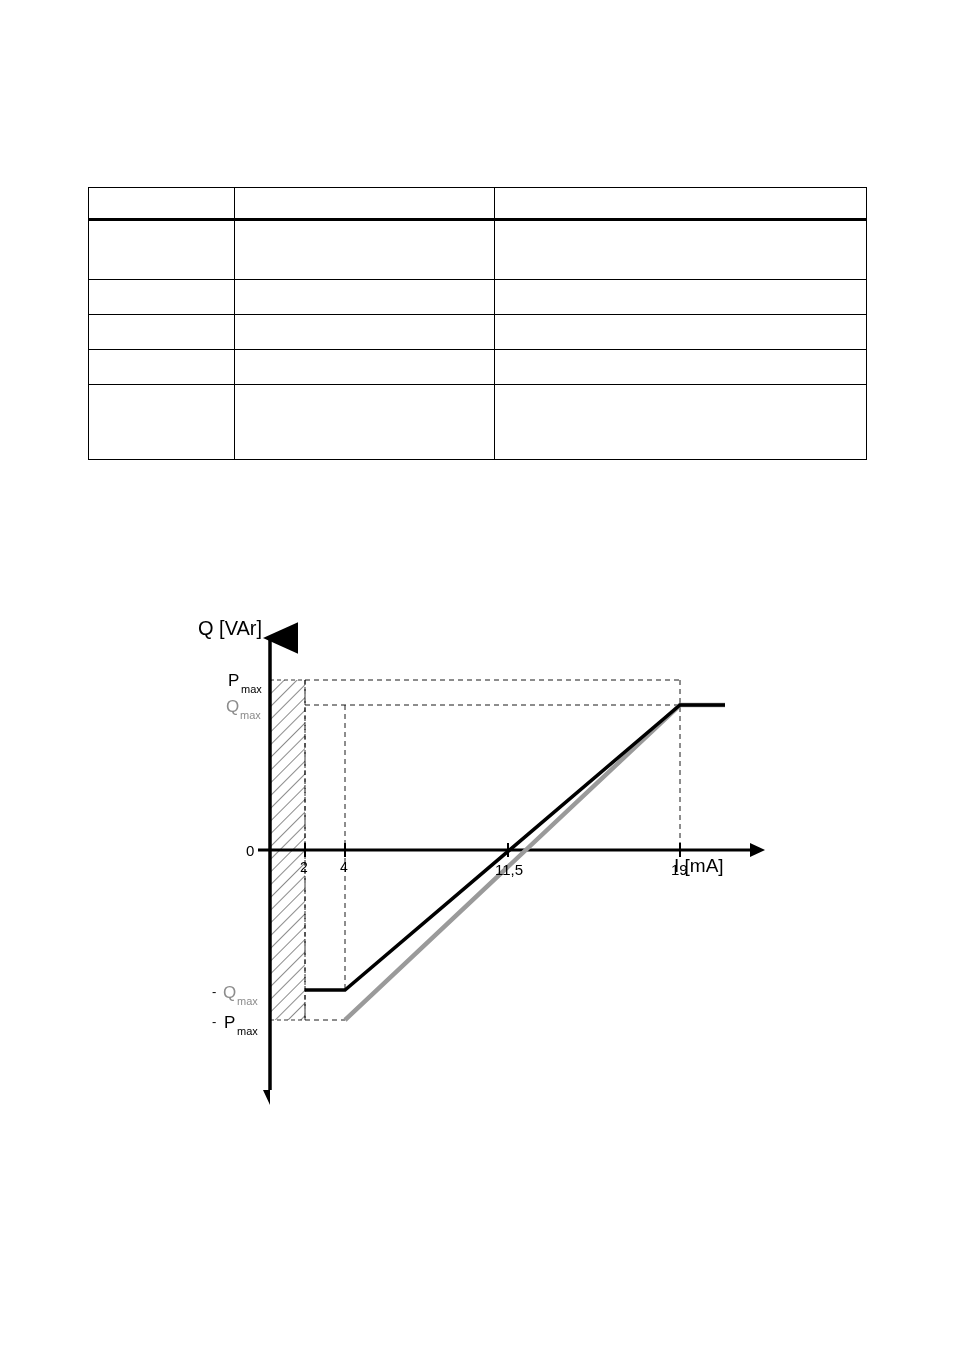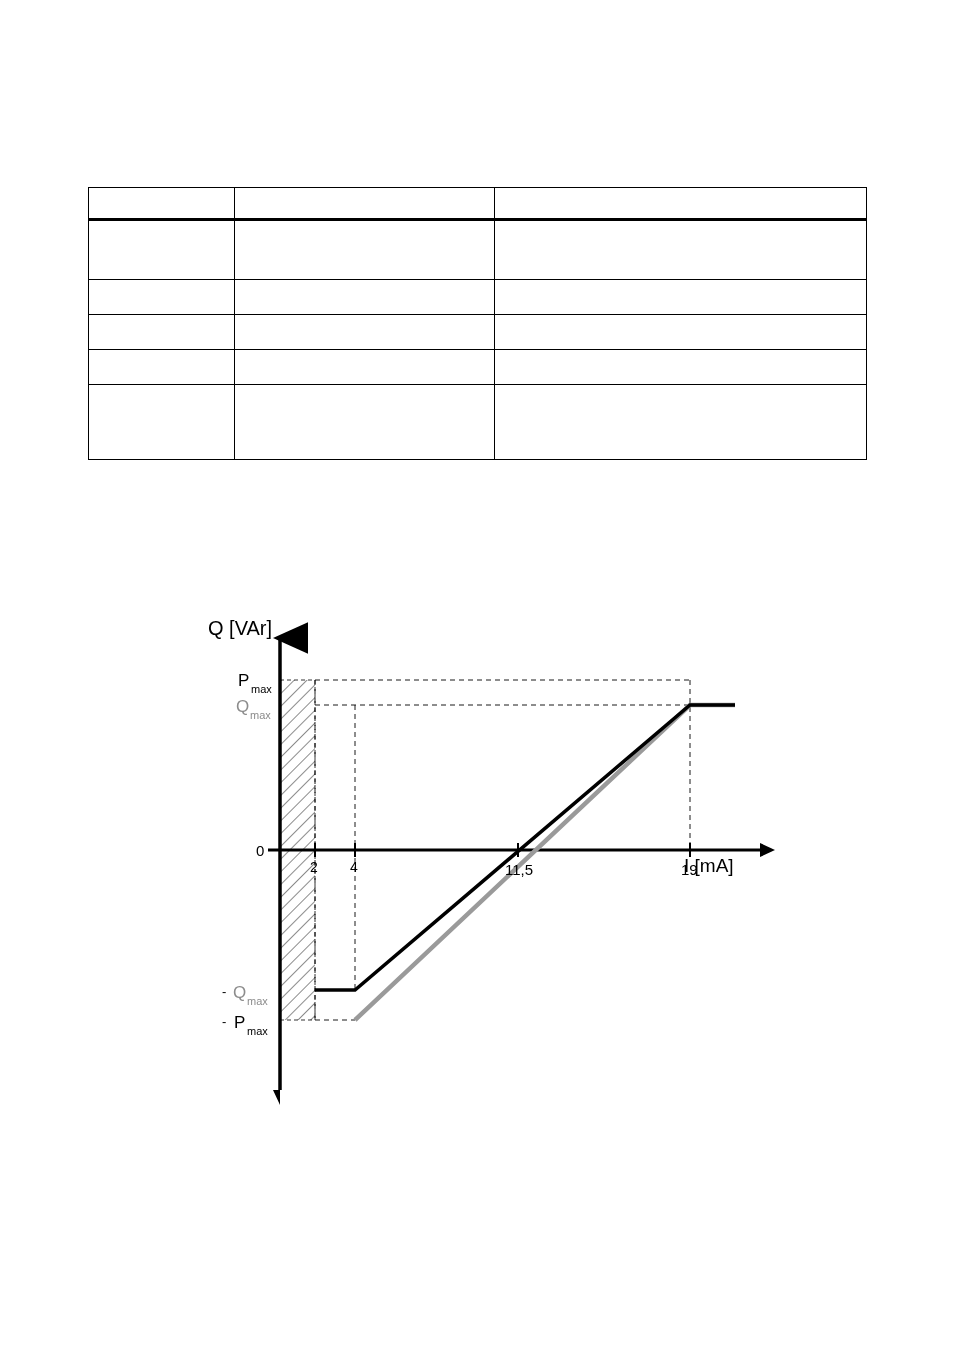--- a/index.html
+++ b/index.html
@@ -40,21 +40,21 @@
     height: 66px;
   }
   .spec-table tr.row-1 td { height: 50px; }
   .col-a { width: 146px; }
   .col-b { width: 260px; }
   .col-c { width: 372px; }
 
   
   .figure {
     position: absolute;
-    left: 160px;
+    left: 150px;
     top: 610px;
     width: 640px;
     height: 500px;
   }
   .figure svg {
     display: block;
   }
 </style>
 </head>
 <body>

